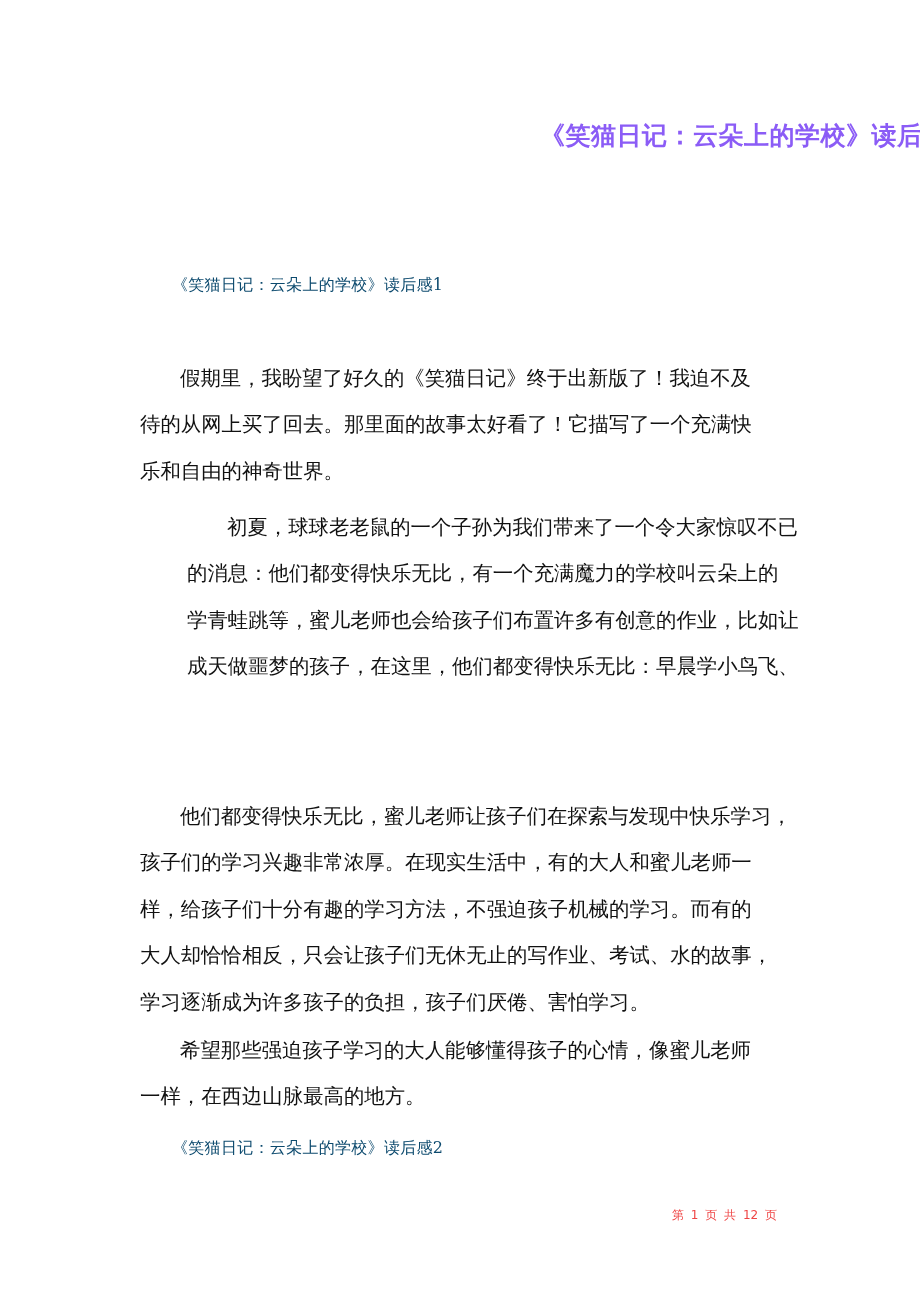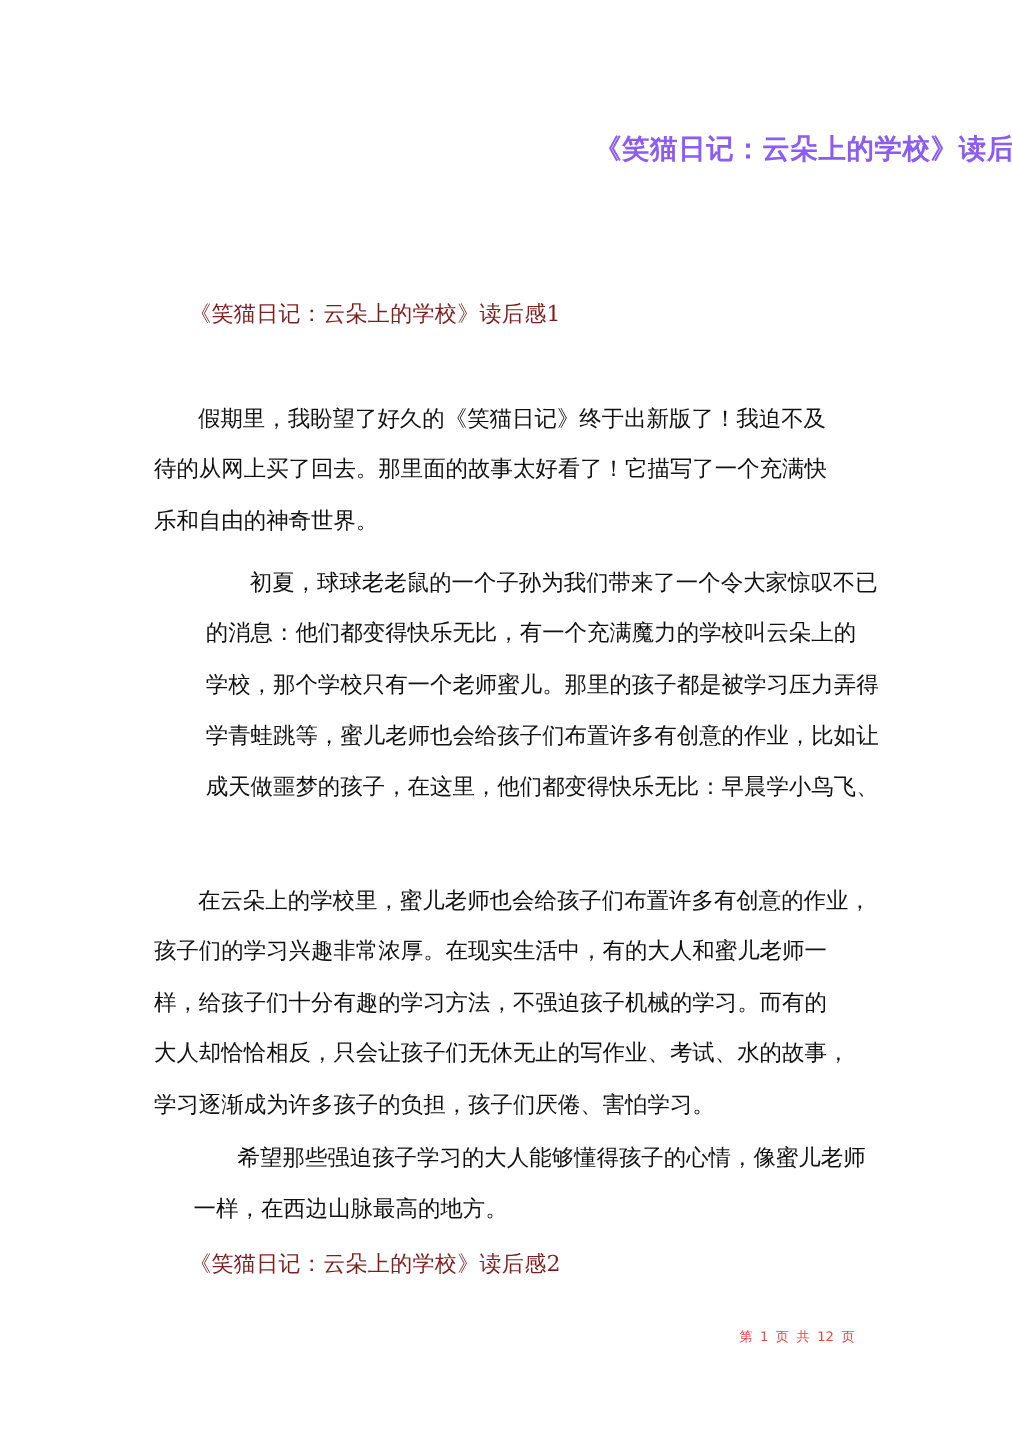--- a/index.html
+++ b/index.html
@@ -31,34 +31,35 @@
       font-weight: bold;
       font-size: 25px;
       line-height: 36px;
       letter-spacing: 0.5px;
       color: #8b5cf6;
       margin-left: 28px;
     }
     .section-heading {
       position: absolute;
       left: 172px;
-      font-size: 20px;
+      font-size: 16px;
       line-height: 30px;
       letter-spacing: 0.3px;
-      color: #7f1d1d;
+      color: #0c4a6e;
       white-space: nowrap;
     }
     .para {
       position: absolute;
       left: 140px;
       width: 652px;
       font-size: 20.4px;
       line-height: 46.4px;
       color: #111111;
       text-align: justify;
+      font-family: Liberation Mono, monospace;
     }
     .para .line {
       display: block;
       white-space: nowrap;
       height: 46.4px;
     }
     .para .line.indent {
       padding-left: 40px;
     }
     .footer {
@@ -84,34 +85,33 @@
 
   <div class="para" style="top:357px;">
     <span class="line indent">假期里，我盼望了好久的《笑猫日记》终于出新版了！我迫不及</span>
     <span class="line">待的从网上买了回去。那里面的故事太好看了！它描写了一个充满快</span>
     <span class="line">乐和自由的神奇世界。</span>
   </div>
 
   <div class="para" style="top:506px;margin-left:47px;">
     <span class="line indent">初夏，球球老老鼠的一个子孙为我们带来了一个令大家惊叹不已</span>
     <span class="line">的消息：他们都变得快乐无比，有一个充满魔力的学校叫云朵上的</span>
-    <span class="line">学校，那个学校只有一个老师蜜儿。那里的孩子都是被学习压力弄得</span>
     <span class="line">学青蛙跳等，蜜儿老师也会给孩子们布置许多有创意的作业，比如让</span>
     <span class="line">成天做噩梦的孩子，在这里，他们都变得快乐无比：早晨学小鸟飞、</span>
   </div>
 
   <div class="para" style="top:795px;">
-    <span class="line indent">在云朵上的学校里，蜜儿老师也会给孩子们布置许多有创意的作业，</span>
+    <span class="line indent">他们都变得快乐无比，蜜儿老师让孩子们在探索与发现中快乐学习，</span>
     <span class="line">孩子们的学习兴趣非常浓厚。在现实生活中，有的大人和蜜儿老师一</span>
     <span class="line">样，给孩子们十分有趣的学习方法，不强迫孩子机械的学习。而有的</span>
     <span class="line">大人却恰恰相反，只会让孩子们无休无止的写作业、考试、水的故事，</span>
     <span class="line">学习逐渐成为许多孩子的负担，孩子们厌倦、害怕学习。</span>
   </div>
 
-  <div class="para" style="top:1029px;margin-left:36px;">
+  <div class="para" style="top:1029px;">
     <span class="line indent">希望那些强迫孩子学习的大人能够懂得孩子的心情，像蜜儿老师</span>
     <span class="line">一样，在西边山脉最高的地方。</span>
   </div>
 
   <div class="section-heading" style="top:1133px;">《笑猫日记：云朵上的学校》读后感2</div>
 
   <div class="footer">第 1 页 共 12 页</div>
 
 </div>
 

